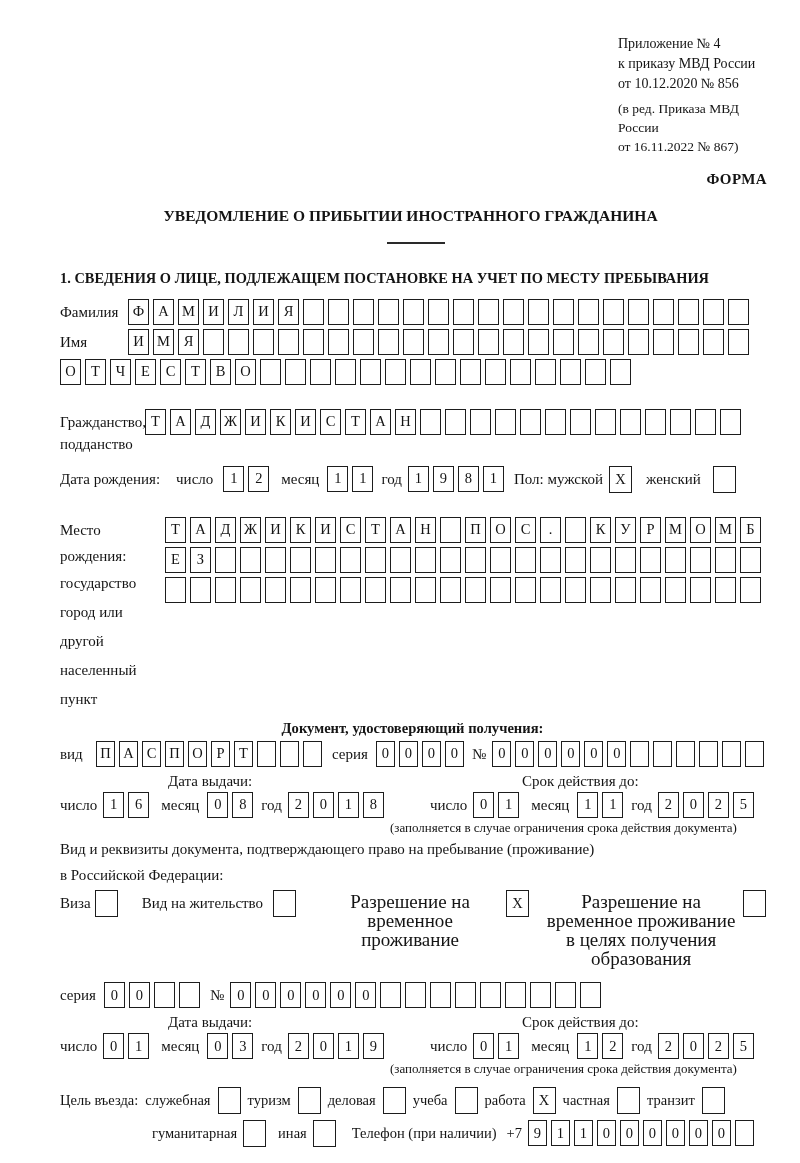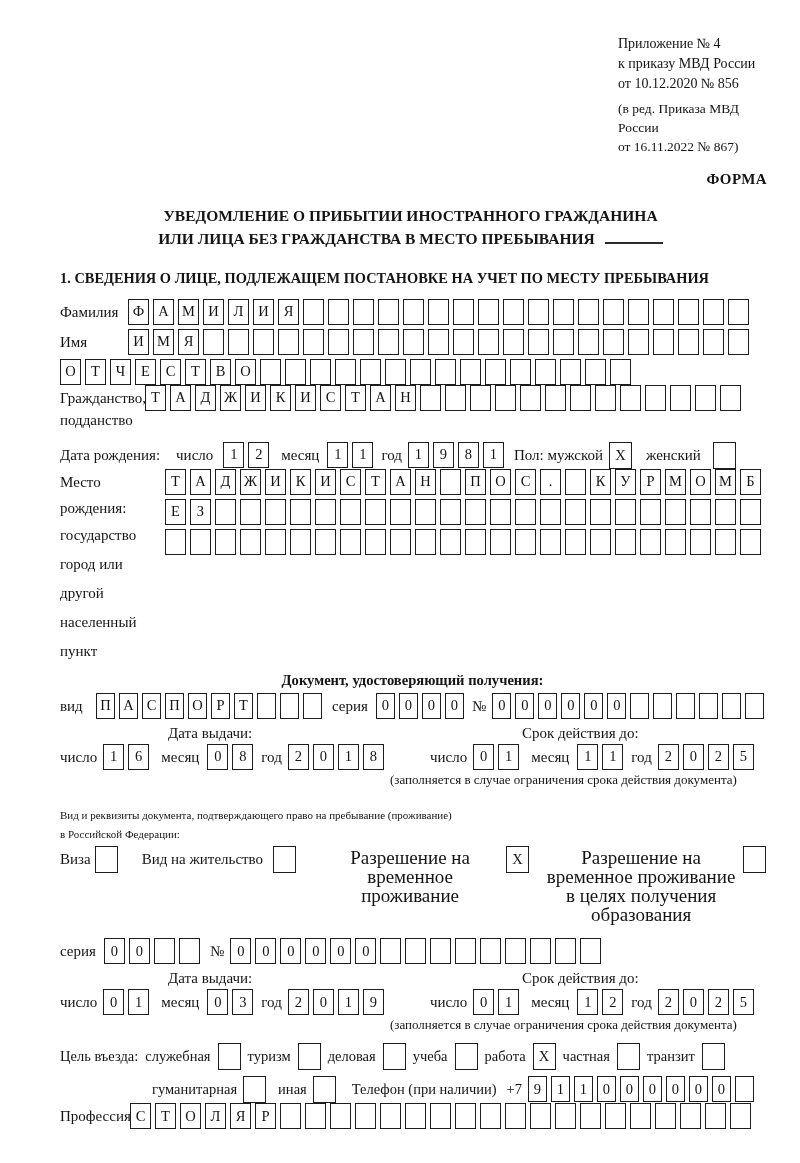--- a/index.html
+++ b/index.html
@@ -15,21 +15,21 @@
   .annex { margin-left:558px; font-size:14px; line-height:1.42; }
   .annex .edition { margin-top:5px; font-size:13.5px; }
   .forma { text-align:right; padding-right:8px; font-weight:bold; margin-top:15px; font-size:15px; letter-spacing:.4px; }
 
   .title { text-align:center; font-weight:bold; font-size:15.5px; margin-top:16px; line-height:1.5; margin-left:-14px; }
   .uline { display:inline-block; width:58px; border-bottom:2px solid #2a2a2a; height:12px; margin-left:10px; }
   .secthead { font-weight:bold; font-size:14.4px; margin-top:19px; white-space:nowrap; }
 
   
   .frow { display:flex; align-items:flex-start; margin-top:4px; }
-  .mt8 { margin-top:0; } .mt12 { margin-top:12px; }
+  .mt8 { margin-top:24px; } .mt12 { margin-top:12px; }
   .cells { display:flex; gap:4px; flex-wrap:nowrap; }
   .cell {
     width:21px; height:26px; border:1.6px solid #1d1d1d; flex:none;
     display:flex; align-items:center; justify-content:center;
     font-size:14.5px; line-height:1;
   }
   .cells-sm .cell { width:19px; }
   .cbox {
     width:23px; height:27px; border:1.6px solid #1d1d1d; flex:none;
     display:flex; align-items:center; justify-content:center; font-size:14.5px;
@@ -43,21 +43,21 @@
   .ml12{margin-left:12px;} .ml14{margin-left:14px;} .ml16{margin-left:16px;}
   .ml24{margin-left:24px;} .ml70{margin-left:92px;}
 
   .dochead { text-align:center; font-weight:bold; font-size:14.6px; margin-top:6px; margin-left:-10px; }
 
   .hdr-row { display:flex; margin-top:6px; font-size:15px; }
   .hdr-left { width:370px; padding-left:108px; flex:none; }
   .note { font-size:13px; margin-top:2px; margin-left:330px; white-space:nowrap; }
   .dates-left { width:370px; flex:none; display:flex; align-items:flex-start; }
   .dates-right { display:flex; align-items:flex-start; }
-  .plaintext { margin-top:18px; line-height:1.75; font-size:11px; }
+  .plaintext { margin-top:0; line-height:1.75; font-size:15px; }
 
   .wraplabel { text-align:center; line-height:19px; font-size:19px; }
   .w180 { width:180px; flex:none; } .w196 { width:196px; flex:none; }
   .purpose-row { font-size:14.5px; display:flex; align-items:flex-start; column-gap:7px; margin-top:10px; }
   .purpose-row .flabel { line-height:27px;font-family:Liberation Serif, serif; }
   .phone-row { font-size:14.5px; display:flex; align-items:flex-start; margin-top:6px; }
   .phone-row .flabel { line-height:27px; }
 </style>
 </head>
 <body>
@@ -71,21 +71,21 @@
     <div class="edition">
       <div>(в ред. Приказа МВД России</div>
       <div>от 16.11.2022 № 867)</div>
     </div>
   </div>
   <div class="forma">ФОРМА</div>
 
   <div class="title">
     <div>УВЕДОМЛЕНИЕ О ПРИБЫТИИ ИНОСТРАННОГО ГРАЖДАНИНА</div>
     <div>
-      <span>ИЛИ ЛИЦА БЕЗ ГРАЖДАНСТВА В МЕСТО ПРЕБЫВАНИЯ</span><span class="uline"></span>
+      <span class="uline"></span>
     </div>
   </div>
 
   <div class="secthead">1. СВЕДЕНИЯ О ЛИЦЕ, ПОДЛЕЖАЩЕМ ПОСТАНОВКЕ НА УЧЕТ ПО МЕСТУ ПРЕБЫВАНИЯ</div>
 
   <div class="frow mt12">
     <div class="flabel w68">Фамилия</div>
     <div class="cells">
         <div class="cell">Ф</div>
         <div class="cell">А</div>

